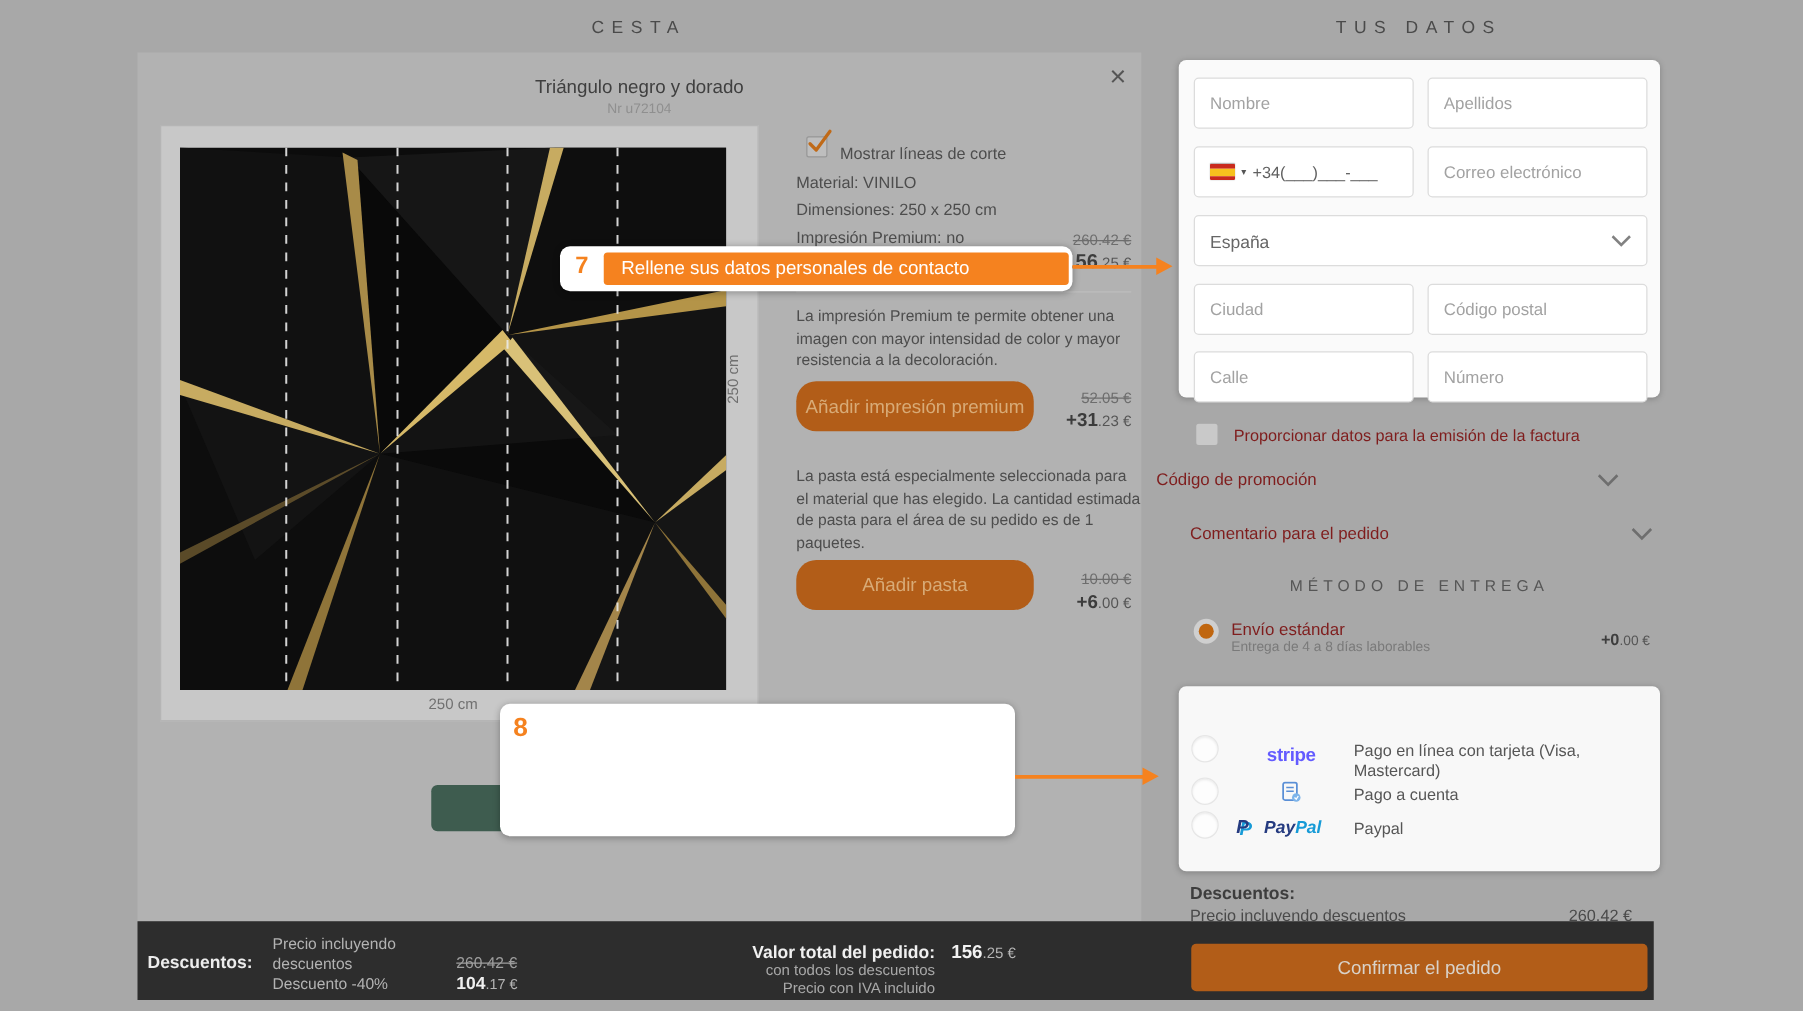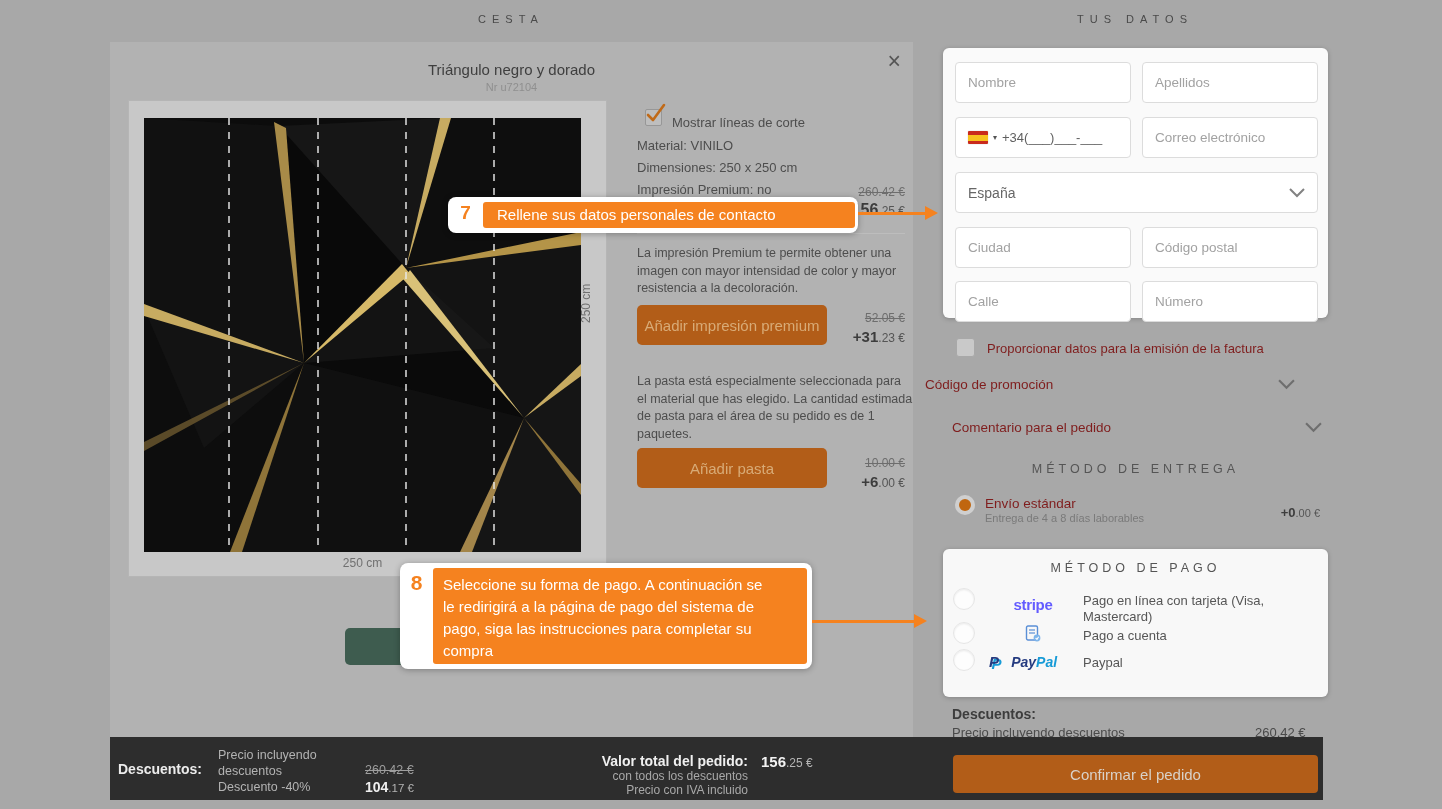--- a/index.html
+++ b/index.html
@@ -1,27 +1,27 @@
 <!DOCTYPE html>
 <html><head>
 <meta charset="utf-8">
 <style>
   html,body{margin:0;padding:0;background:#8f8f8f;}
   .stage{position:relative;width:1442px;height:809px;background:#a8a8a8;overflow:hidden;
          font-family:"Liberation Sans","DejaVu Sans",sans-serif;}
   .abs{position:absolute;}
-  .sec-header{font-size:11px;letter-spacing:6px;color:#4a4a4a;font-weight:500;text-align:center;}
+  .sec-header{font-size:14px;letter-spacing:6px;color:#4a4a4a;font-weight:500;text-align:center;}
   .card{background:#b2b2b2;}
   .white-card{background:#fafafa;border-radius:6px;box-shadow:0 1px 5px rgba(0,0,0,.22);}
   .input{box-sizing:border-box;background:#fff;border:1px solid #dcdcdc;border-radius:4px;
          height:41px;font-family:inherit;font-size:13.5px;color:#555;padding:0 12px;outline:none;}
   .input::placeholder{color:#a2a2a2;opacity:1;}
   .spec{font-size:13px;color:#4d4d4d;line-height:22px;}
   .desc{font-size:12.5px;color:#4d4d4d;line-height:17.5px;}
-  .orange-btn{background:#b25d18;border:none;border-radius:5px;color:#d8ab77;font-size:15px;
+  .orange-btn{background:#b25d18;border:none;border-radius:16px;color:#d8ab77;font-size:15px;
               font-family:inherit;text-align:center;cursor:pointer;}
   .price-old{font-size:12px;color:#6d6d6d;text-decoration:line-through;text-align:right;}
   .price-main{font-size:16px;font-weight:bold;color:#3c3c3c;}
   .price-dec{font-size:12px;color:#555;}
   .callout{background:#fff;border-radius:8px;box-shadow:0 1px 6px rgba(0,0,0,.3);z-index:60;}
   .callout-num{color:#f5821f;font-weight:bold;text-align:center;}
   .callout-box{background:#f5821f;border-radius:3px;color:#fff;font-size:15px;}
   .arrow-line{background:#f5821f;height:3px;z-index:60;}
   .arrow-head{width:0;height:0;border-top:7px solid transparent;border-bottom:7px solid transparent;
               border-left:13px solid #f5821f;z-index:60;}
@@ -124,21 +124,20 @@
 
   <div class="abs callout" style="left:448px;top:197px;width:410px;height:36px;">
     <div class="abs callout-num" style="left:0;top:5px;width:35px;font-size:19px;">7</div>
     <div class="abs callout-box" style="left:35px;top:5px;width:358px;height:26px;line-height:26px;padding-left:14px;">Rellene sus datos personales de contacto</div>
   </div>
   <div class="abs arrow-line" style="left:858px;top:212px;width:68px;"></div>
   <div class="abs arrow-head" style="left:925px;top:206px;"></div>
 
   <div class="abs callout" style="left:400px;top:563px;width:412px;height:106px;">
     <div class="abs callout-num" style="left:0;top:8px;width:33px;font-size:21px;">8</div>
-    <div class="abs callout-box" style="left:33px;top:5px;width:374px;height:96px;box-sizing:border-box;padding:6px 36px 0 10px;line-height:22px;">Seleccione su forma de pago. A continuación se le redirigirá a la página de pago del sistema de pago, siga las instrucciones para completar su compra</div>
   </div>
   <div class="abs arrow-line" style="left:812px;top:620px;width:103px;"></div>
   <div class="abs arrow-head" style="left:914px;top:614px;"></div>
 
   <div class="abs white-card" style="left:943px;top:48px;width:385px;height:270px;">
     <input class="input abs" style="left: 12px; top: 14px; width: 176px;" readonly="" placeholder="Nombre">
     <input class="input abs" style="left: 199px; top: 14px; width: 176px;" readonly="" placeholder="Apellidos">
 
     <div class="input abs" style="left:12px;top:69px;width:176px;display:flex;align-items:center;gap:5px;">
       <span class="flag">
@@ -185,21 +184,20 @@
   <div class="abs" style="left:955px;top:495px;width:20px;height:20px;border-radius:50%;background:#cfcfcf;">
     <div class="abs" style="left:4px;top:4px;width:12px;height:12px;border-radius:50%;background:#c0660f;"></div>
   </div>
   <div class="abs row-label" style="left:985px;top:496px;">Envío estándar</div>
   <div class="abs" style="left:985px;top:512px;font-size:11px;color:#7a7a7a;">Entrega de 4 a 8 días laborables</div>
   <div class="abs" style="right:122px;top:503px;text-align:right;">
     <span style="font-size:13px;font-weight:bold;color:#3e3e3e;">+0</span><span style="font-size:11px;color:#555;">.00 €</span>
   </div>
 
   <div class="abs white-card" style="left:943px;top:549px;width:385px;height:148px;background:#f8f8f8;">
-    <div class="abs mini-header" style="left:0;right:0;top:12px;">MÉTODO DE PAGO</div>
 
     <div class="abs radio-plain" style="left:10px;top:39px;"></div>
     <div class="abs" style="left:60px;top:47px;width:60px;text-align:center;font-weight:bold;font-size:15px;color:#635bff;letter-spacing:-0.3px;">stripe</div>
     <div class="abs pay-label" style="left:140px;top:44px;width:205px;">Pago en línea con tarjeta (Visa, Mastercard)</div>
 
     <div class="abs radio-plain" style="left:10px;top:73px;"></div>
     <svg class="abs" style="left:82px;top:76px;" width="16" height="17" viewBox="0 0 16 17">
       <rect x="1.5" y="1" width="11" height="14" rx="1.5" fill="none" stroke="#5a8fd6" stroke-width="1.4"></rect>
       <line x1="4" y1="5" x2="10" y2="5" stroke="#5a8fd6" stroke-width="1.2"></line>
       <line x1="4" y1="8" x2="10" y2="8" stroke="#5a8fd6" stroke-width="1.2"></line>

